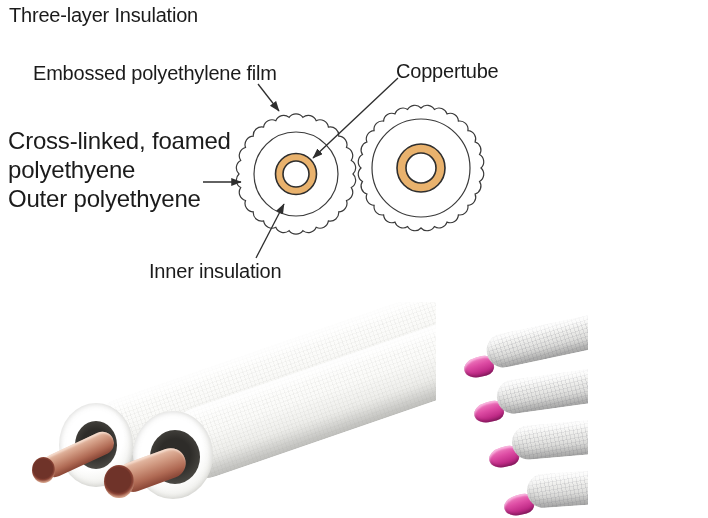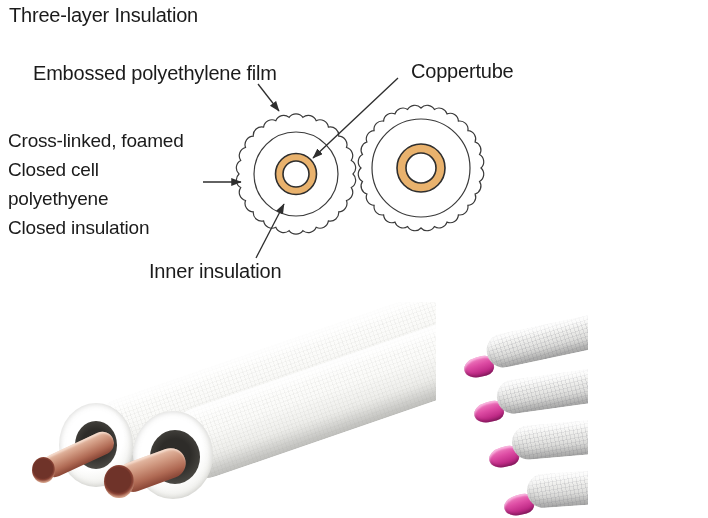--- a/index.html
+++ b/index.html
@@ -1,21 +1,21 @@
 <!DOCTYPE html>
 <html><head>
 <meta charset="utf-8">
 <style>
   html,body{margin:0;padding:0;background:#fff;}
   .stage{
     position:relative;width:588px;height:518px;background:#ffffff;overflow:hidden;
     font-family:"Liberation Sans","DejaVu Sans",sans-serif;color:#1b1b1b;
   }
   .lbl{position:absolute;font-size:20px;line-height:24px;white-space:nowrap;letter-spacing:-0.2px;}
-  .lbl-block{position:absolute;font-size:19px;line-height:29px;white-space:nowrap;letter-spacing:-0.2px;}
+  .lbl-block{position:absolute;font-size:24px;line-height:29px;white-space:nowrap;letter-spacing:-0.2px;}
   .diagram-svg{position:absolute;left:0;top:0;}
 
   
   .photo-left{position:absolute;left:10px;top:302px;width:426px;height:216px;overflow:hidden;}
   .pipe{
     position:absolute;height:72px;width:390px;border-radius:36px;
     transform-origin:left center;
     background:
       repeating-linear-gradient(90deg, rgba(170,170,165,0.10) 0 1px, rgba(255,255,255,0) 1px 4px),
       repeating-linear-gradient(0deg, rgba(170,170,165,0.08) 0 1px, rgba(255,255,255,0) 1px 4px),
@@ -79,26 +79,25 @@
   .cap4{left:56px;top:195px;}
 </style>
 </head>
 <body>
 
 <div class="stage">
 
   <div class="lbl" style="left:9px;top:3px;">Three-layer Insulation</div>
 
   <div class="lbl" style="left:9px;top:61px;margin-left:24px;">Embossed polyethylene film</div>
-  <div class="lbl" style="left:396px;top:59px;margin-left:15px;">Coppertube</div>
+  <div class="lbl" style="left:396px;top:59px;">Coppertube</div>
   <div class="lbl-block" style="left:8px;top:126px;">
     <div>Cross-linked, foamed</div>
-    <div>Closed cell</div>
     <div>polyethyene</div>
-    <div>Closed insulation</div>
+    <div>Outer polyethyene</div>
   </div>
   <div class="lbl" style="left:149px;top:259px;text-align:center;">Inner insulation</div>
 
   <svg class="diagram-svg" width="708" height="300" viewBox="0 0 708 300">
     <defs>
       <marker id="arr" markerWidth="12" markerHeight="10" refX="7.5" refY="3" orient="auto">
         <path d="M0,0 L8,3 L0,6 Z" fill="#2e2e2e"></path>
       </marker>
     </defs>
 

